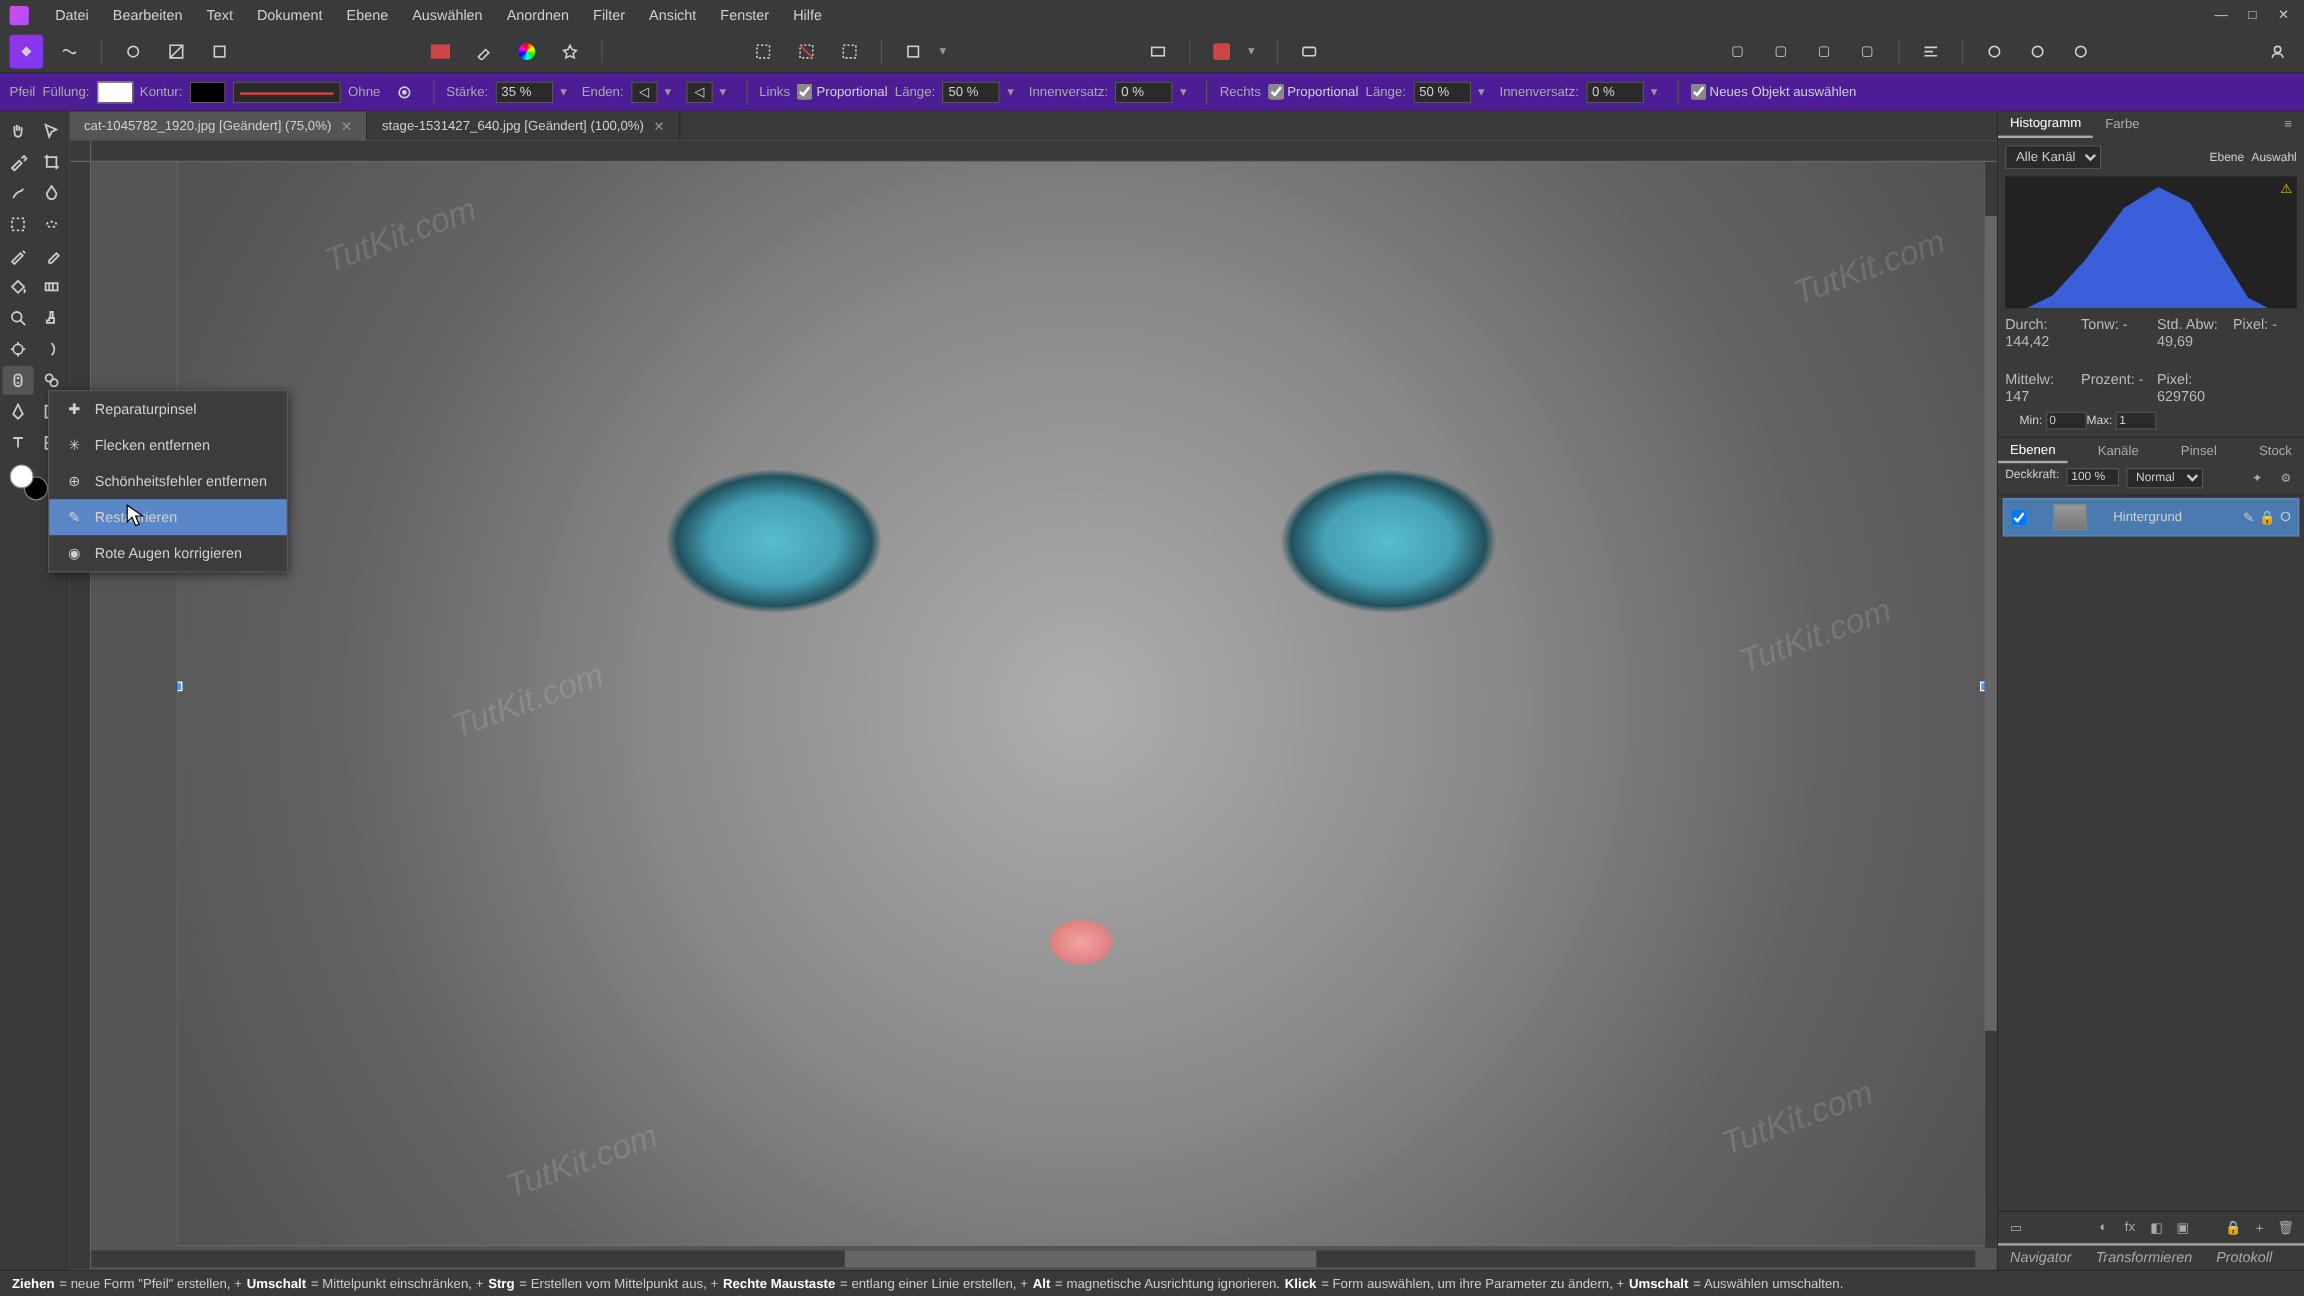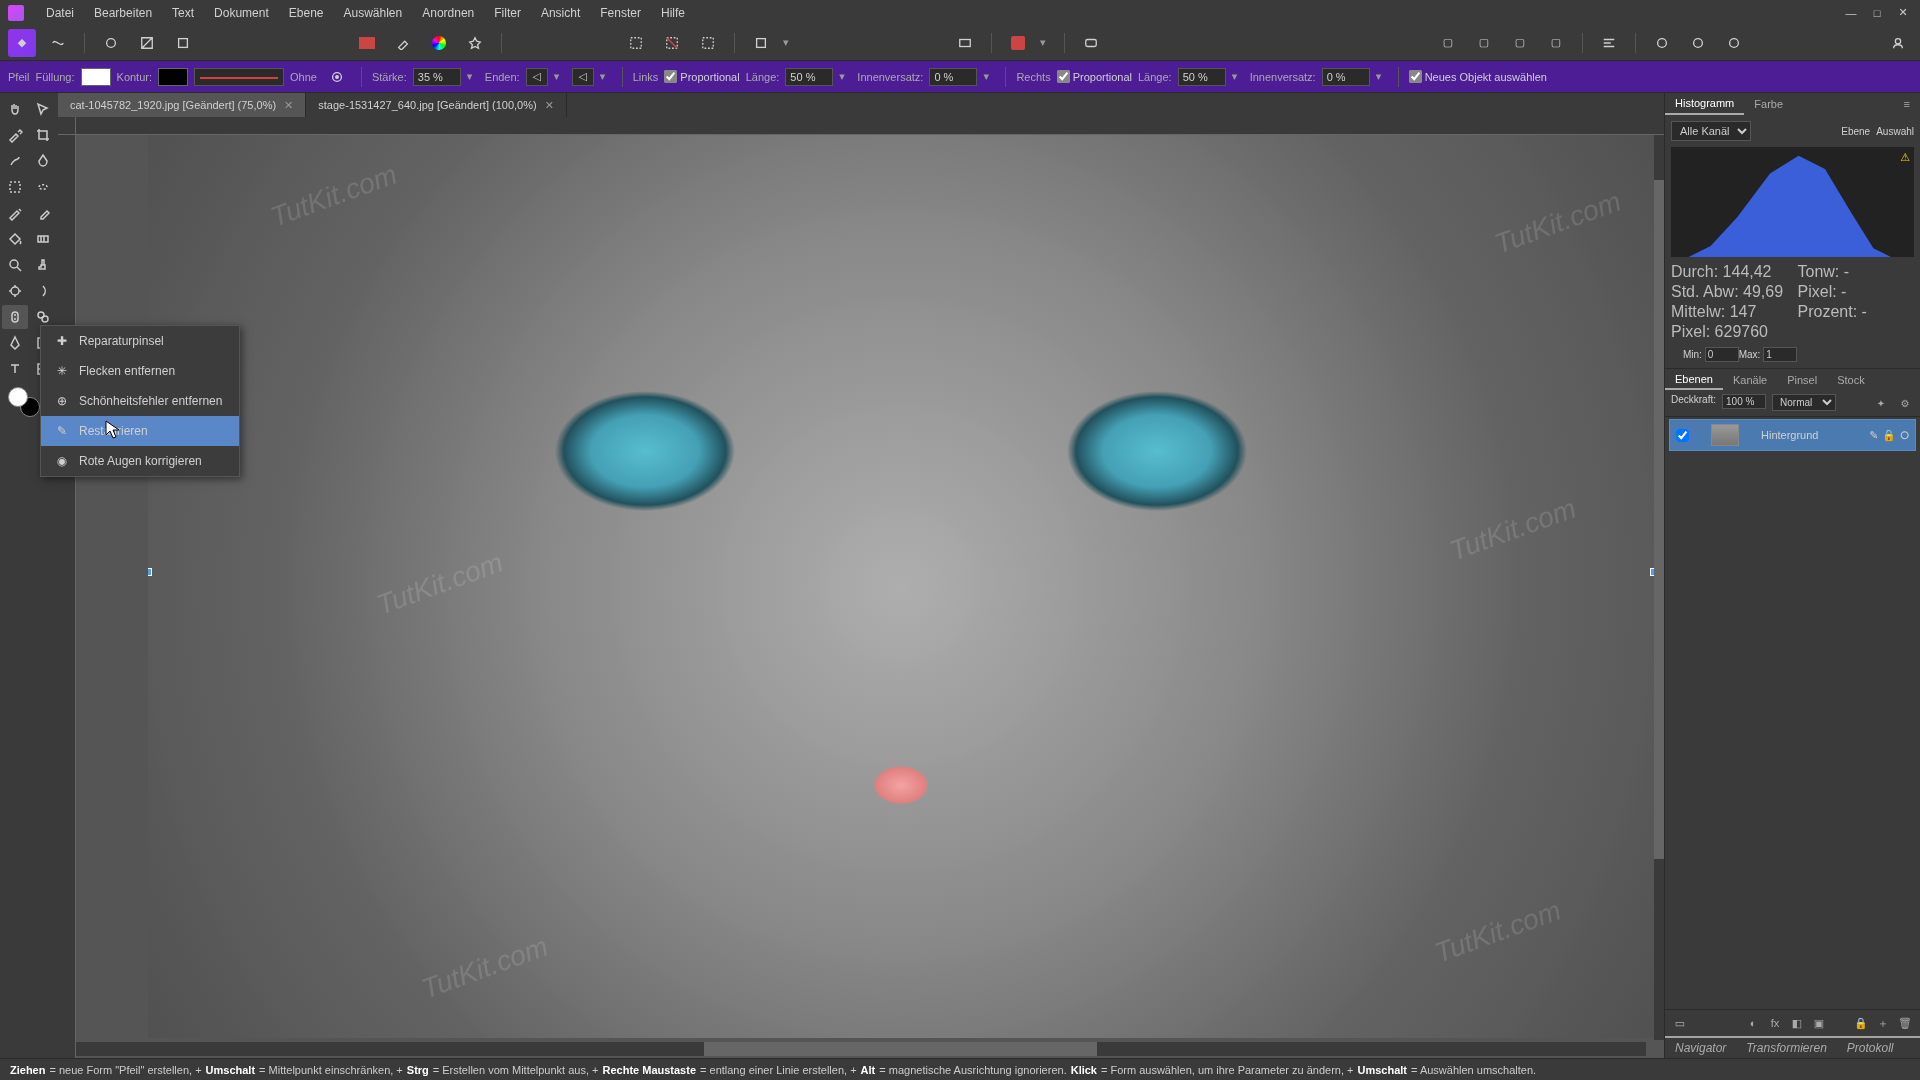--- a/index.html
+++ b/index.html
@@ -67,30 +67,30 @@
   radial-gradient(circle at 50% 50%, #aaa 0%, #888 40%, #666 70%, #555 100%);
   filter:contrast(1.1);
 }
 .watermark { position:absolute; color:rgba(255,255,255,.12); font-size:28px; transform:rotate(-20deg); font-style:italic; }
 .image-handle { position:absolute; width:8px; height:8px; background:#4a9eff; border:1px solid #fff; }
 .hsb { position:absolute; left:18px; right:18px; bottom:2px; height:14px; background:#3a3a3a; }
 .hsb-thumb { position:absolute; left:40%; width:25%; height:100%; background:#666; }
 
 
 .rightpanel { width:256px; background:#3a3a3a; border-left:1px solid #2a2a2a; display:flex; flex-direction:column; }
-.panel-tabs { display:flex; height:22px; font-size:11px; }
+.panel-tabs { display:flex; height:22px; font-size:11px;justify-content:space-between; }
 .ptab { padding:0 10px; display:flex; align-items:center; cursor:pointer; color:#aaa; }
 .ptab.active { color:#fff; border-bottom:2px solid #aaa; }
 .panel-body { padding:6px; }
 .hist-channel { display:flex; align-items:center; gap:6px; margin-bottom:6px; }
 .hist-select { background:#2a2a2a; border:1px solid #555; color:#ccc; padding:2px 4px; width:80px; font-size:11px; }
 .histogram { width:100%; height:110px; background:#222; position:relative; overflow:hidden; }
 .hist-shape { position:absolute; left:0; right:0; bottom:0; height:100%; }
 .hist-warn { position:absolute; right:4px; top:4px; color:#ffcc00; }
-.hist-stats { display:grid; grid-template-columns:1fr 1fr; gap:2px 10px; font-size:16px; margin-top:6px; color:#bbb; }
+.hist-stats { display:grid; grid-template-columns:1fr 1fr 1fr 1fr; gap:18px 10px; font-size:12px; margin-top:6px; color:#bbb; }
 .hist-minmax { display:flex; justify-content:flex-start; margin-top:6px; font-size:10px;padding-left:12px; }
 .hist-minmax input { width:34px; background:#2a2a2a; border:1px solid #555; color:#ccc; font-size:10px; padding:1px 2px; }
 
 .layers-body { flex:1; display:flex; flex-direction:column; border-top:1px solid #2a2a2a; }
 .layer-ctrl { display:flex; align-items:flex-start; gap:6px; padding:4px 6px; font-size:10px; }
 .layer-ctrl select,.layer-ctrl input { background:#2a2a2a; border:1px solid #555; color:#ccc; font-size:10px; padding:1px 3px; }
 .layer-row { display:flex; align-items:center; gap:22px; padding:4px 6px; background:#4a7aaf; border:1px solid #5a8abf; margin:2px 4px; }
 .layer-thumb { width:28px; height:22px; background:linear-gradient(#999,#777); border:1px solid #888; }
 .layer-icons { margin-left:auto; display:flex; gap:4px; color:#ccc; }
 

